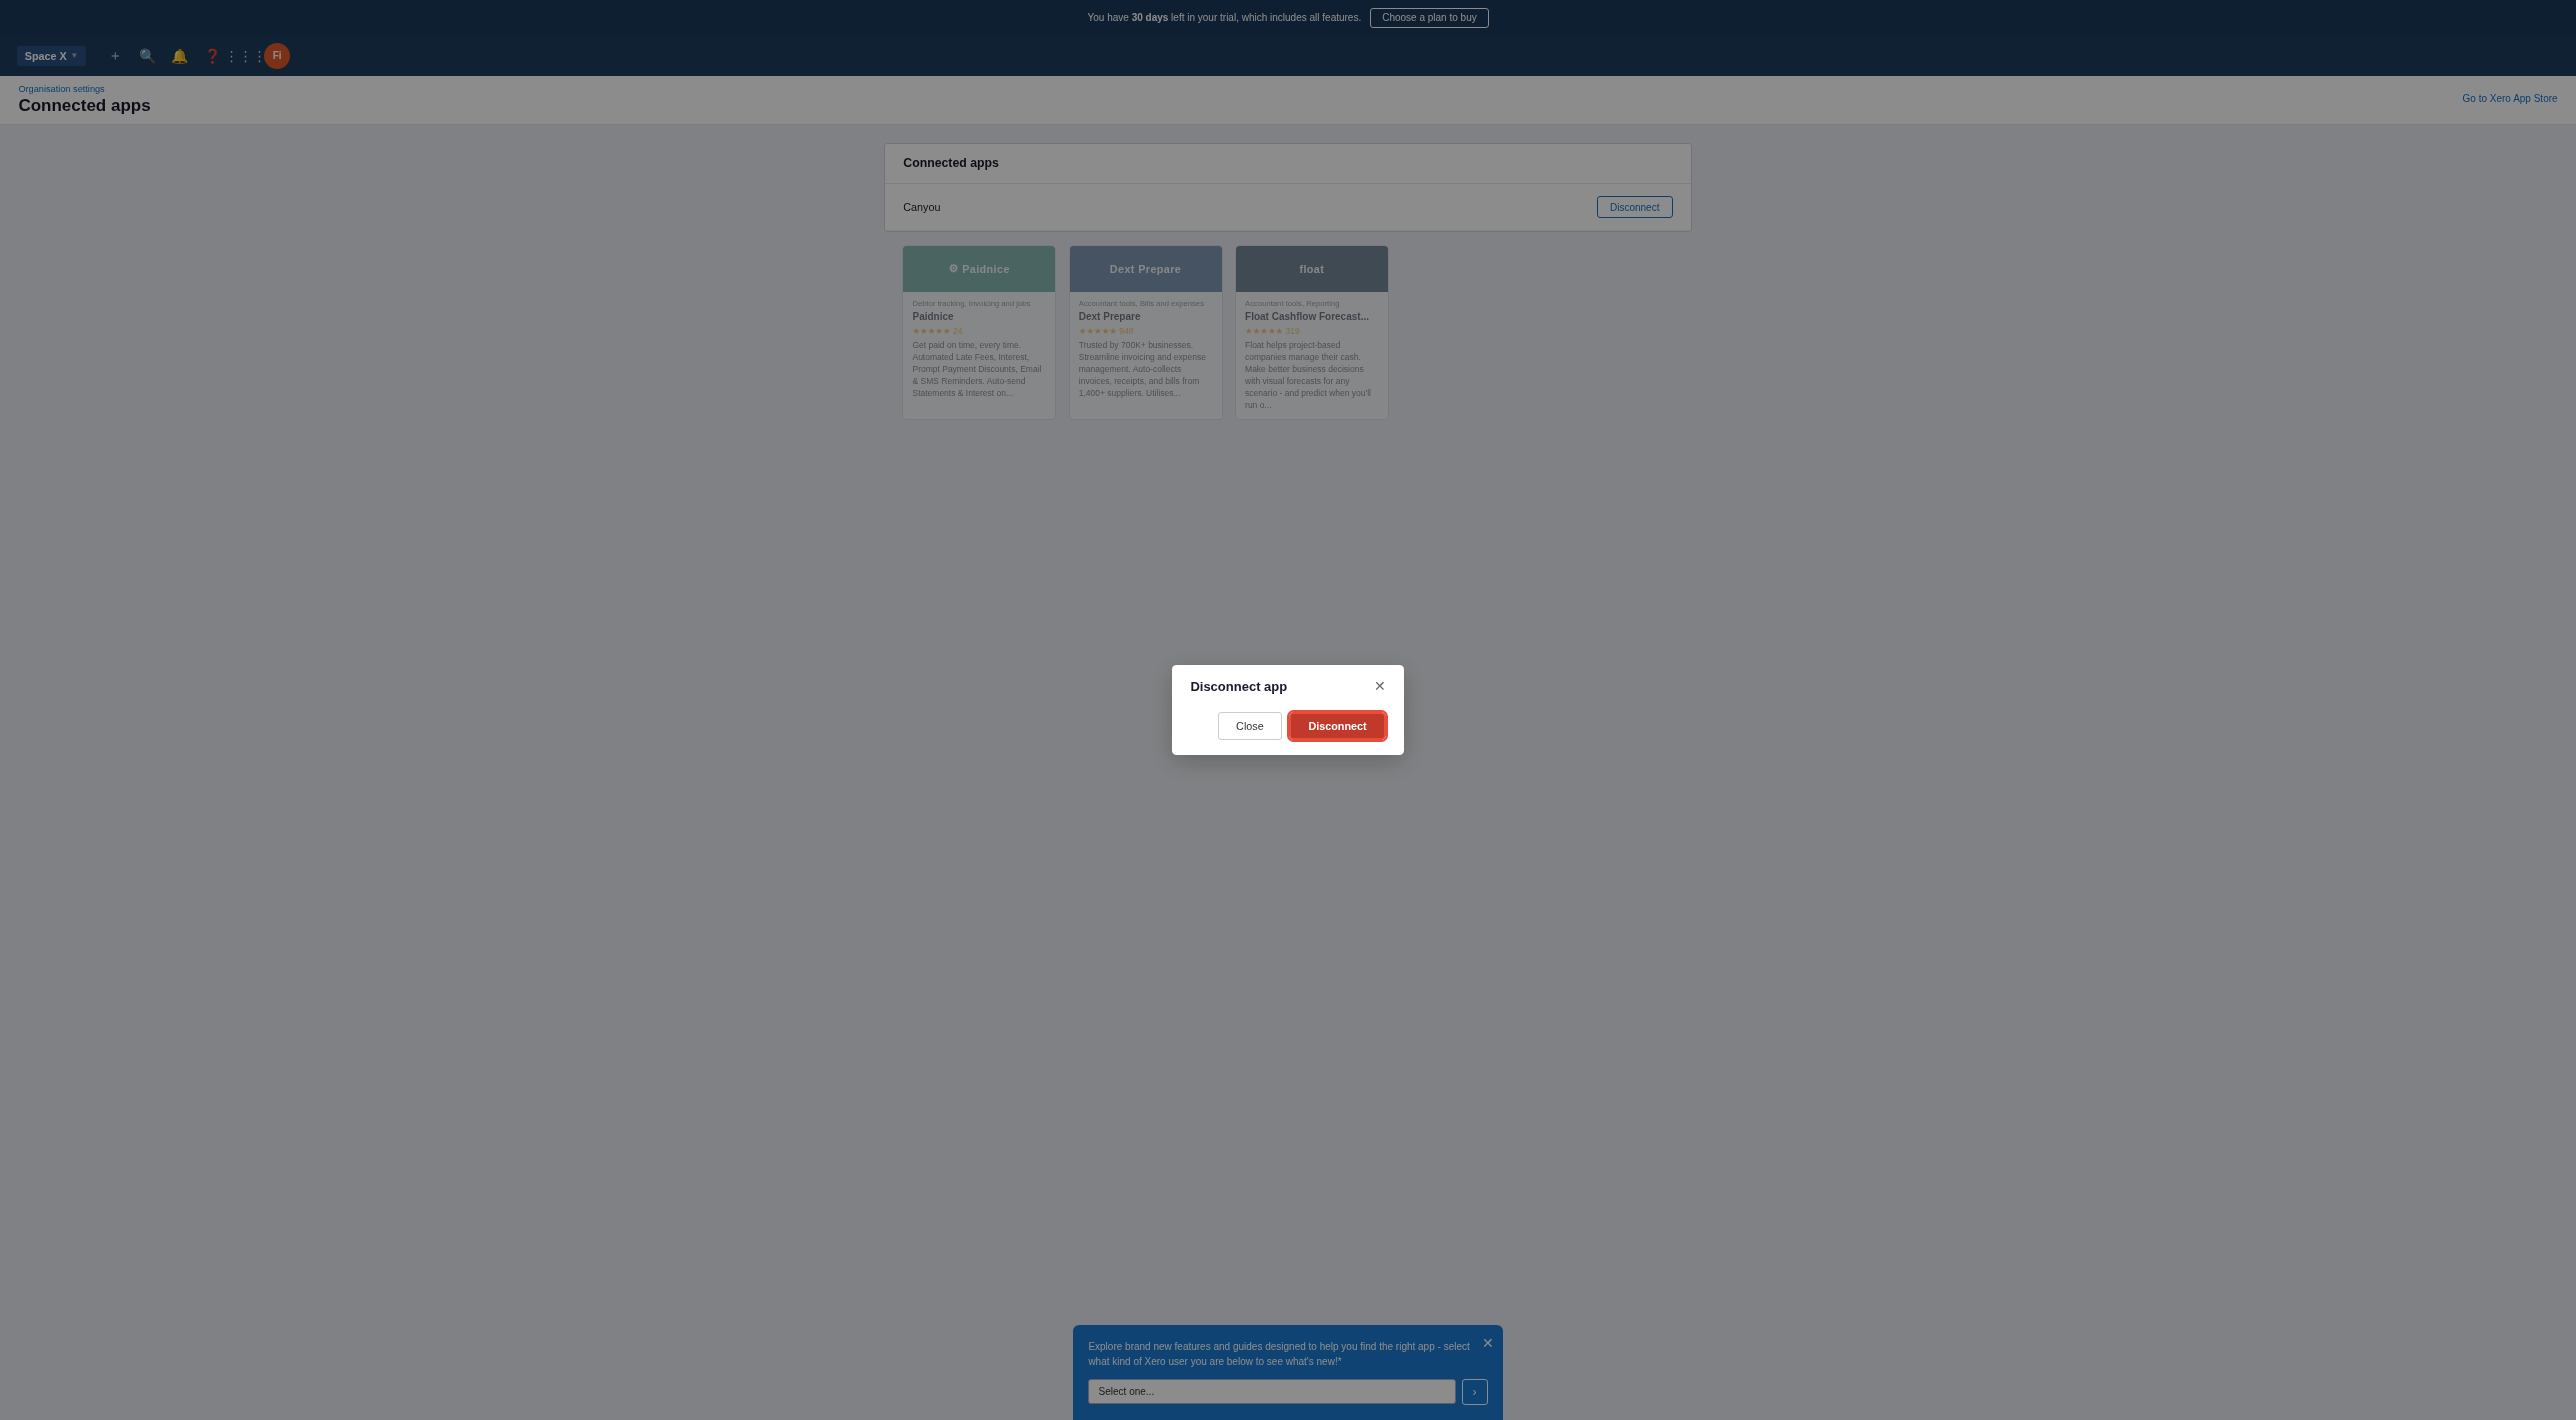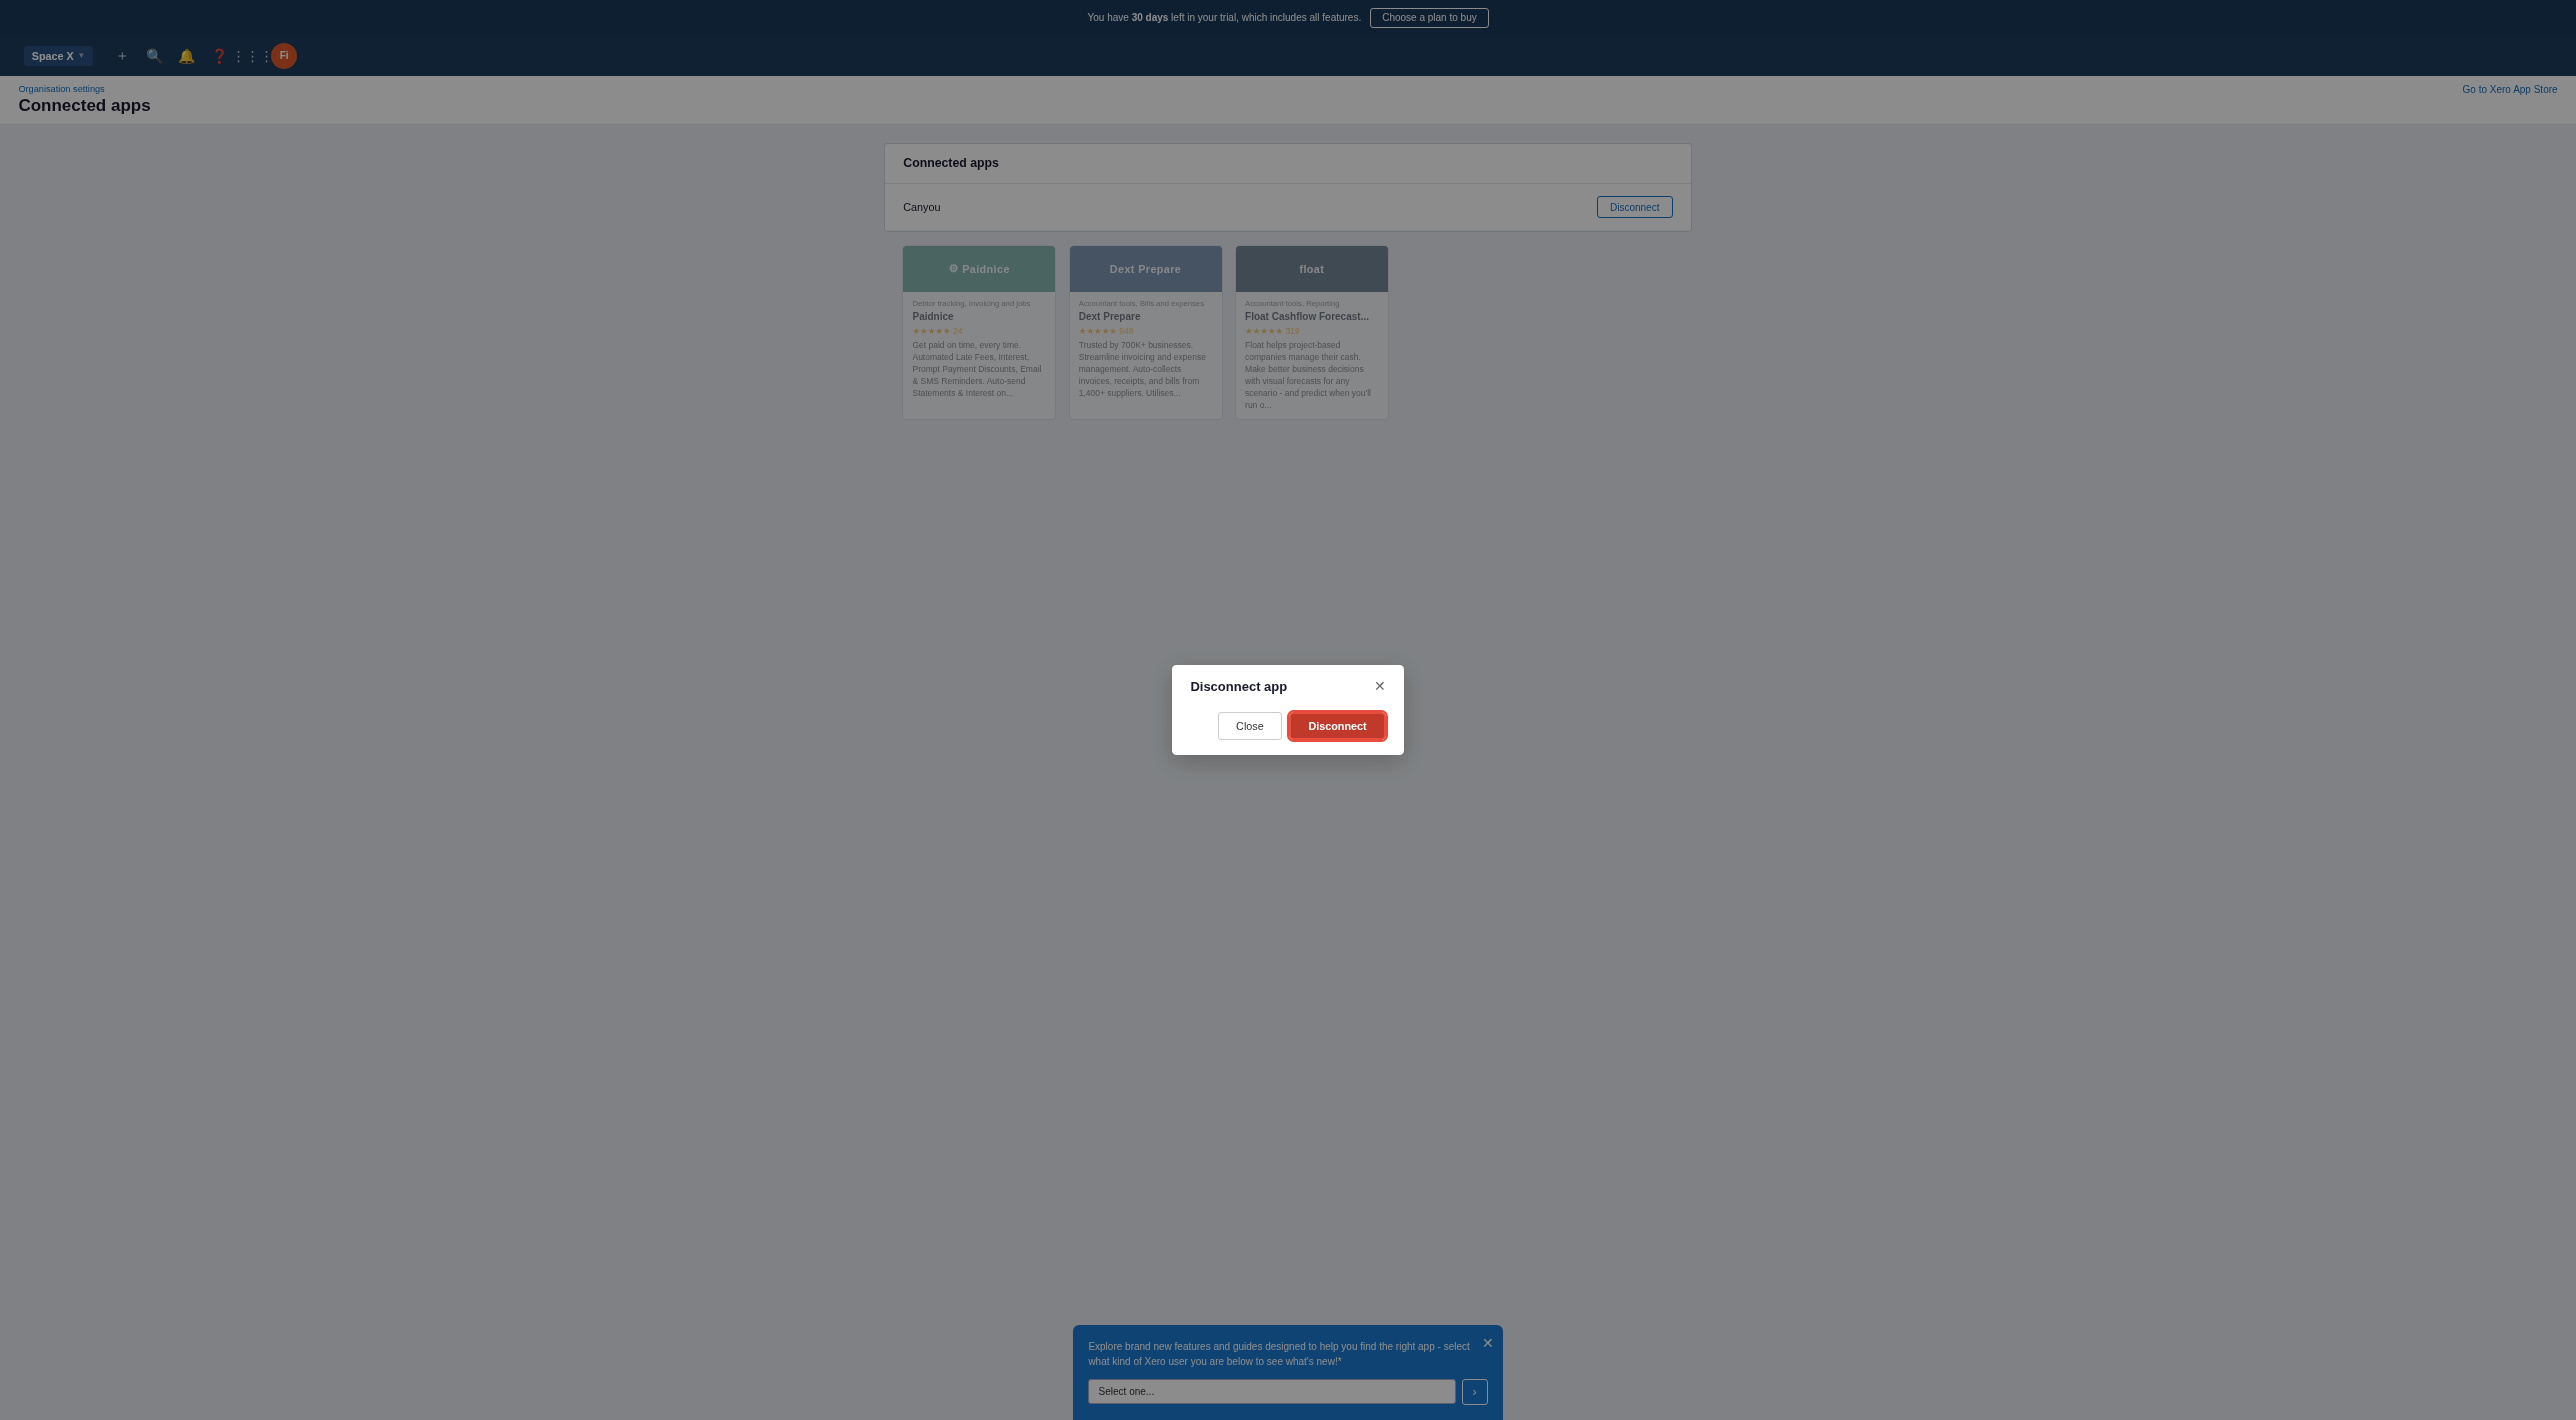--- a/index.html
+++ b/index.html
@@ -27,21 +27,21 @@
       font-size: 10px;
       cursor: pointer;
       white-space: nowrap;
     }
 
     
     .nav {
       background: #1d3c5b;
       display: flex;
       align-items: center;
-      padding: 0 24px;
+      padding: 0 17px;
       height: 40px;
     }
     .nav-brand {
       color: #fff;
       font-size: 10.8px;
       font-weight: 600;
       background: #2a5080;
       border-radius: 3.1px;
       padding: 3.8px 7.7px;
       display: flex;
@@ -96,21 +96,21 @@
       cursor: pointer;
     }
 
     
     .breadcrumb-area {
       background: #fff;
       padding: 7.7px 18.4px 0;
       border-bottom: 0.8px solid #e0e3e7;
       display: flex;
       justify-content: space-between;
-      align-items: flex-start;
+      align-items: center;
     }
     .breadcrumb-top {
       color: #1770c2;
       font-size: 9.2px;
       cursor: pointer;
       display: block;
       margin-bottom: 2.3px;
     }
     .breadcrumb-title {
       font-size: 17px;

